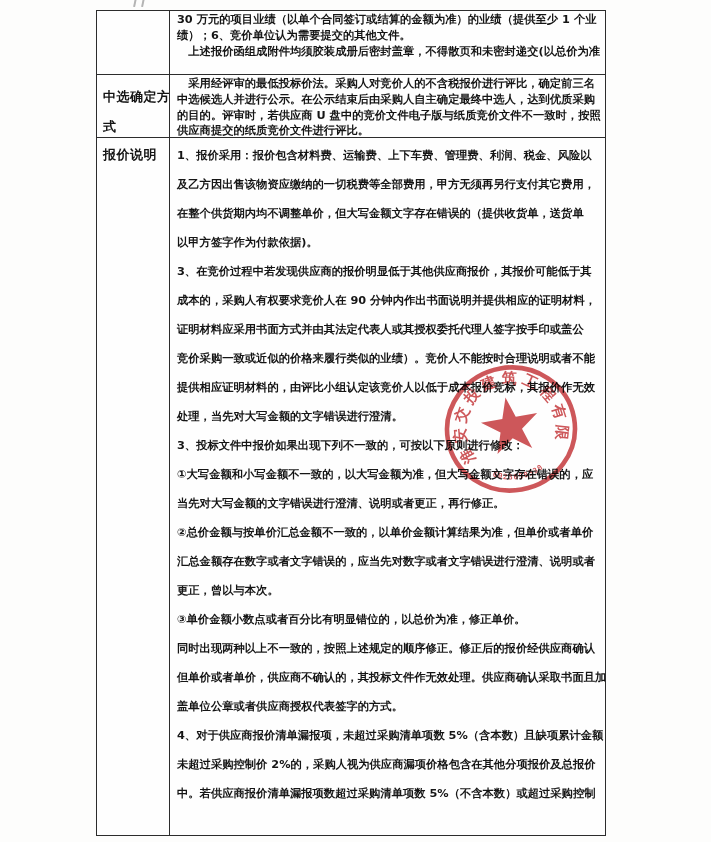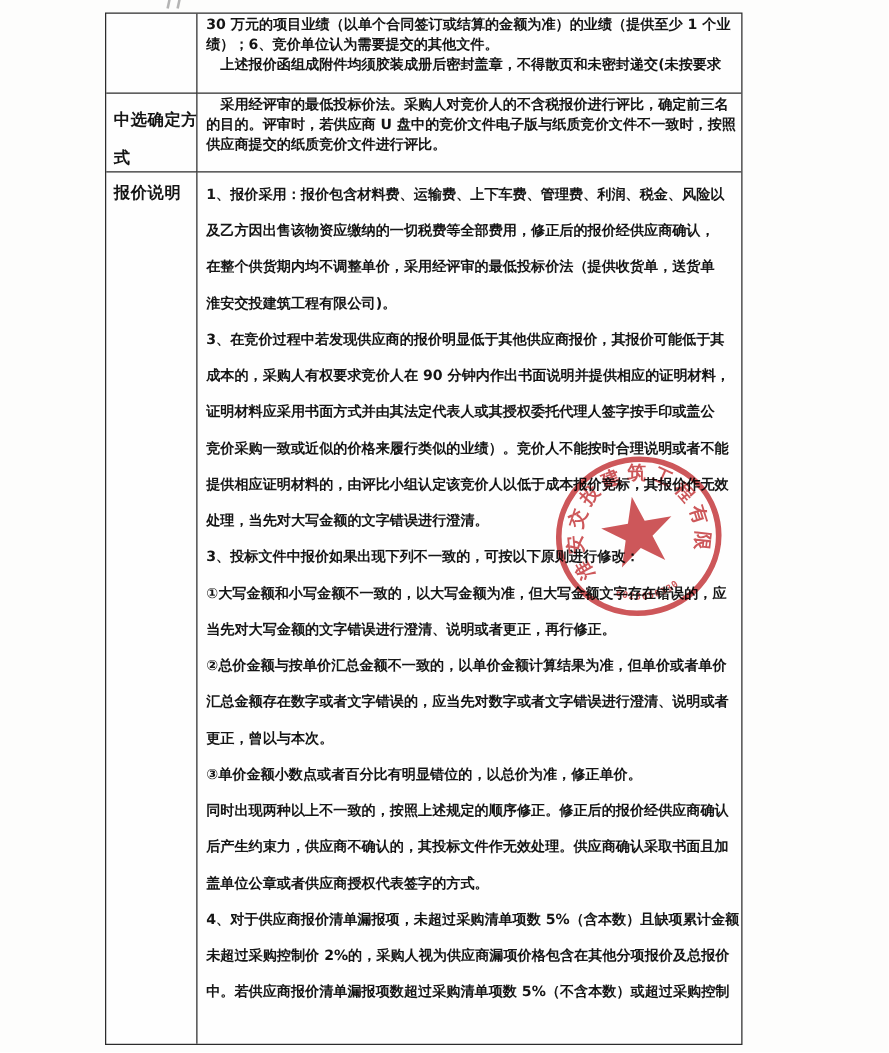--- a/index.html
+++ b/index.html
@@ -22,21 +22,21 @@
     overflow:hidden;opacity:.55;
   }
   .artifact i{
     position:absolute;top:-2px;width:2px;height:9px;background:#7a7a7a;
     transform:rotate(12deg);display:block;
   }
   .artifact i:first-child{left:4px;}
   .artifact i:last-child{left:12px;}
 
   .doc-table{
-    position:absolute;left:84px;top:10px;
+    position:absolute;left:96px;top:10px;
     width:510px;height:826px;
     border:1.6px solid #2c2c2c;
     display:grid;
     grid-template-columns:73px 1fr;
     grid-template-rows:64px 63px 1fr;
     background:#fefefe;
     color:#141414;
     box-sizing:border-box;
   }
   .cell{box-sizing:border-box;overflow:hidden;}
@@ -80,56 +80,57 @@
       <i></i>
       <i></i>
     </div>
 
   <div class="doc-table">
 
     <div class="cell label-cell row-a"></div>
     <div class="cell content-cell content-a row-a">
         <div class="tline">30 万元的项目业绩（以单个合同签订或结算的金额为准）的业绩（提供至少 1 个业</div>
         <div class="tline">绩）；6、竞价单位认为需要提交的其他文件。</div>
-        <div class="tline">　上述报价函组成附件均须胶装成册后密封盖章，不得散页和未密封递交(未按要求</div>
+        <div class="tline">　上述报价函组成附件均须胶装成册后密封盖章，不得散页和未密封递交(以总价为准</div>
       </div>
 
     <div class="cell label-cell row-b">
         <div class="tline">中选确定方</div>
         <div class="tline">式</div>
       </div>
     <div class="cell content-cell content-b row-b">
         <div class="tline">　采用经评审的最低投标价法。采购人对竞价人的不含税报价进行评比，确定前三名</div>
+        <div class="tline">中选候选人并进行公示。在公示结束后由采购人自主确定最终中选人，达到优质采购</div>
         <div class="tline">的目的。评审时，若供应商 U 盘中的竞价文件电子版与纸质竞价文件不一致时，按照</div>
         <div class="tline">供应商提交的纸质竞价文件进行评比。</div>
       </div>
 
     <div class="cell label-cell row-c">
         <div class="tline">报价说明</div>
       </div>
     <div class="cell content-cell content-c row-c">
         <div class="tline">1、报价采用：报价包含材料费、运输费、上下车费、管理费、利润、税金、风险以</div>
-        <div class="tline">及乙方因出售该物资应缴纳的一切税费等全部费用，修正后的报价经供应商确认，</div>
-        <div class="tline">在整个供货期内均不调整单价，采用经评审的最低投标价法（提供收货单，送货单</div>
-        <div class="tline">淮安交投建筑工程有限公司)。</div>
+        <div class="tline">及乙方因出售该物资应缴纳的一切税费等全部费用，甲方无须再另行支付其它费用，</div>
+        <div class="tline">在整个供货期内均不调整单价，但大写金额文字存在错误的（提供收货单，送货单</div>
+        <div class="tline">以甲方签字作为付款依据)。</div>
         <div class="tline">3、在竞价过程中若发现供应商的报价明显低于其他供应商报价，其报价可能低于其</div>
         <div class="tline">成本的，采购人有权要求竞价人在 90 分钟内作出书面说明并提供相应的证明材料，</div>
         <div class="tline">证明材料应采用书面方式并由其法定代表人或其授权委托代理人签字按手印或盖公</div>
         <div class="tline">竞价采购一致或近似的价格来履行类似的业绩）。竞价人不能按时合理说明或者不能</div>
         <div class="tline">提供相应证明材料的，由评比小组认定该竞价人以低于成本报价竞标，其报价作无效</div>
         <div class="tline">处理，当先对大写金额的文字错误进行澄清。</div>
         <div class="tline">3、投标文件中报价如果出现下列不一致的，可按以下原则进行修改：</div>
         <div class="tline">①大写金额和小写金额不一致的，以大写金额为准，但大写金额文字存在错误的，应</div>
         <div class="tline">当先对大写金额的文字错误进行澄清、说明或者更正，再行修正。</div>
         <div class="tline">②总价金额与按单价汇总金额不一致的，以单价金额计算结果为准，但单价或者单价</div>
         <div class="tline">汇总金额存在数字或者文字错误的，应当先对数字或者文字错误进行澄清、说明或者</div>
         <div class="tline">更正，曾以与本次。</div>
         <div class="tline">③单价金额小数点或者百分比有明显错位的，以总价为准，修正单价。</div>
         <div class="tline">同时出现两种以上不一致的，按照上述规定的顺序修正。修正后的报价经供应商确认</div>
-        <div class="tline">后产生约束力，供应商不确认的，其投标文件作无效处理。供应商确认采取书面且加</div>
+        <div class="tline">但单价或者单价，供应商不确认的，其投标文件作无效处理。供应商确认采取书面且加</div>
         <div class="tline">盖单位公章或者供应商授权代表签字的方式。</div>
         <div class="tline">4、对于供应商报价清单漏报项，未超过采购清单项数 5%（含本数）且缺项累计金额</div>
         <div class="tline">未超过采购控制价 2%的，采购人视为供应商漏项价格包含在其他分项报价及总报价</div>
         <div class="tline">中。若供应商报价清单漏报项数超过采购清单项数 5%（不含本数）或超过采购控制</div>
       </div>
 
   </div>
 
   <svg class="seal" viewBox="435 355 150 146">
     <g transform="rotate(-10 510 428)" fill="none">

